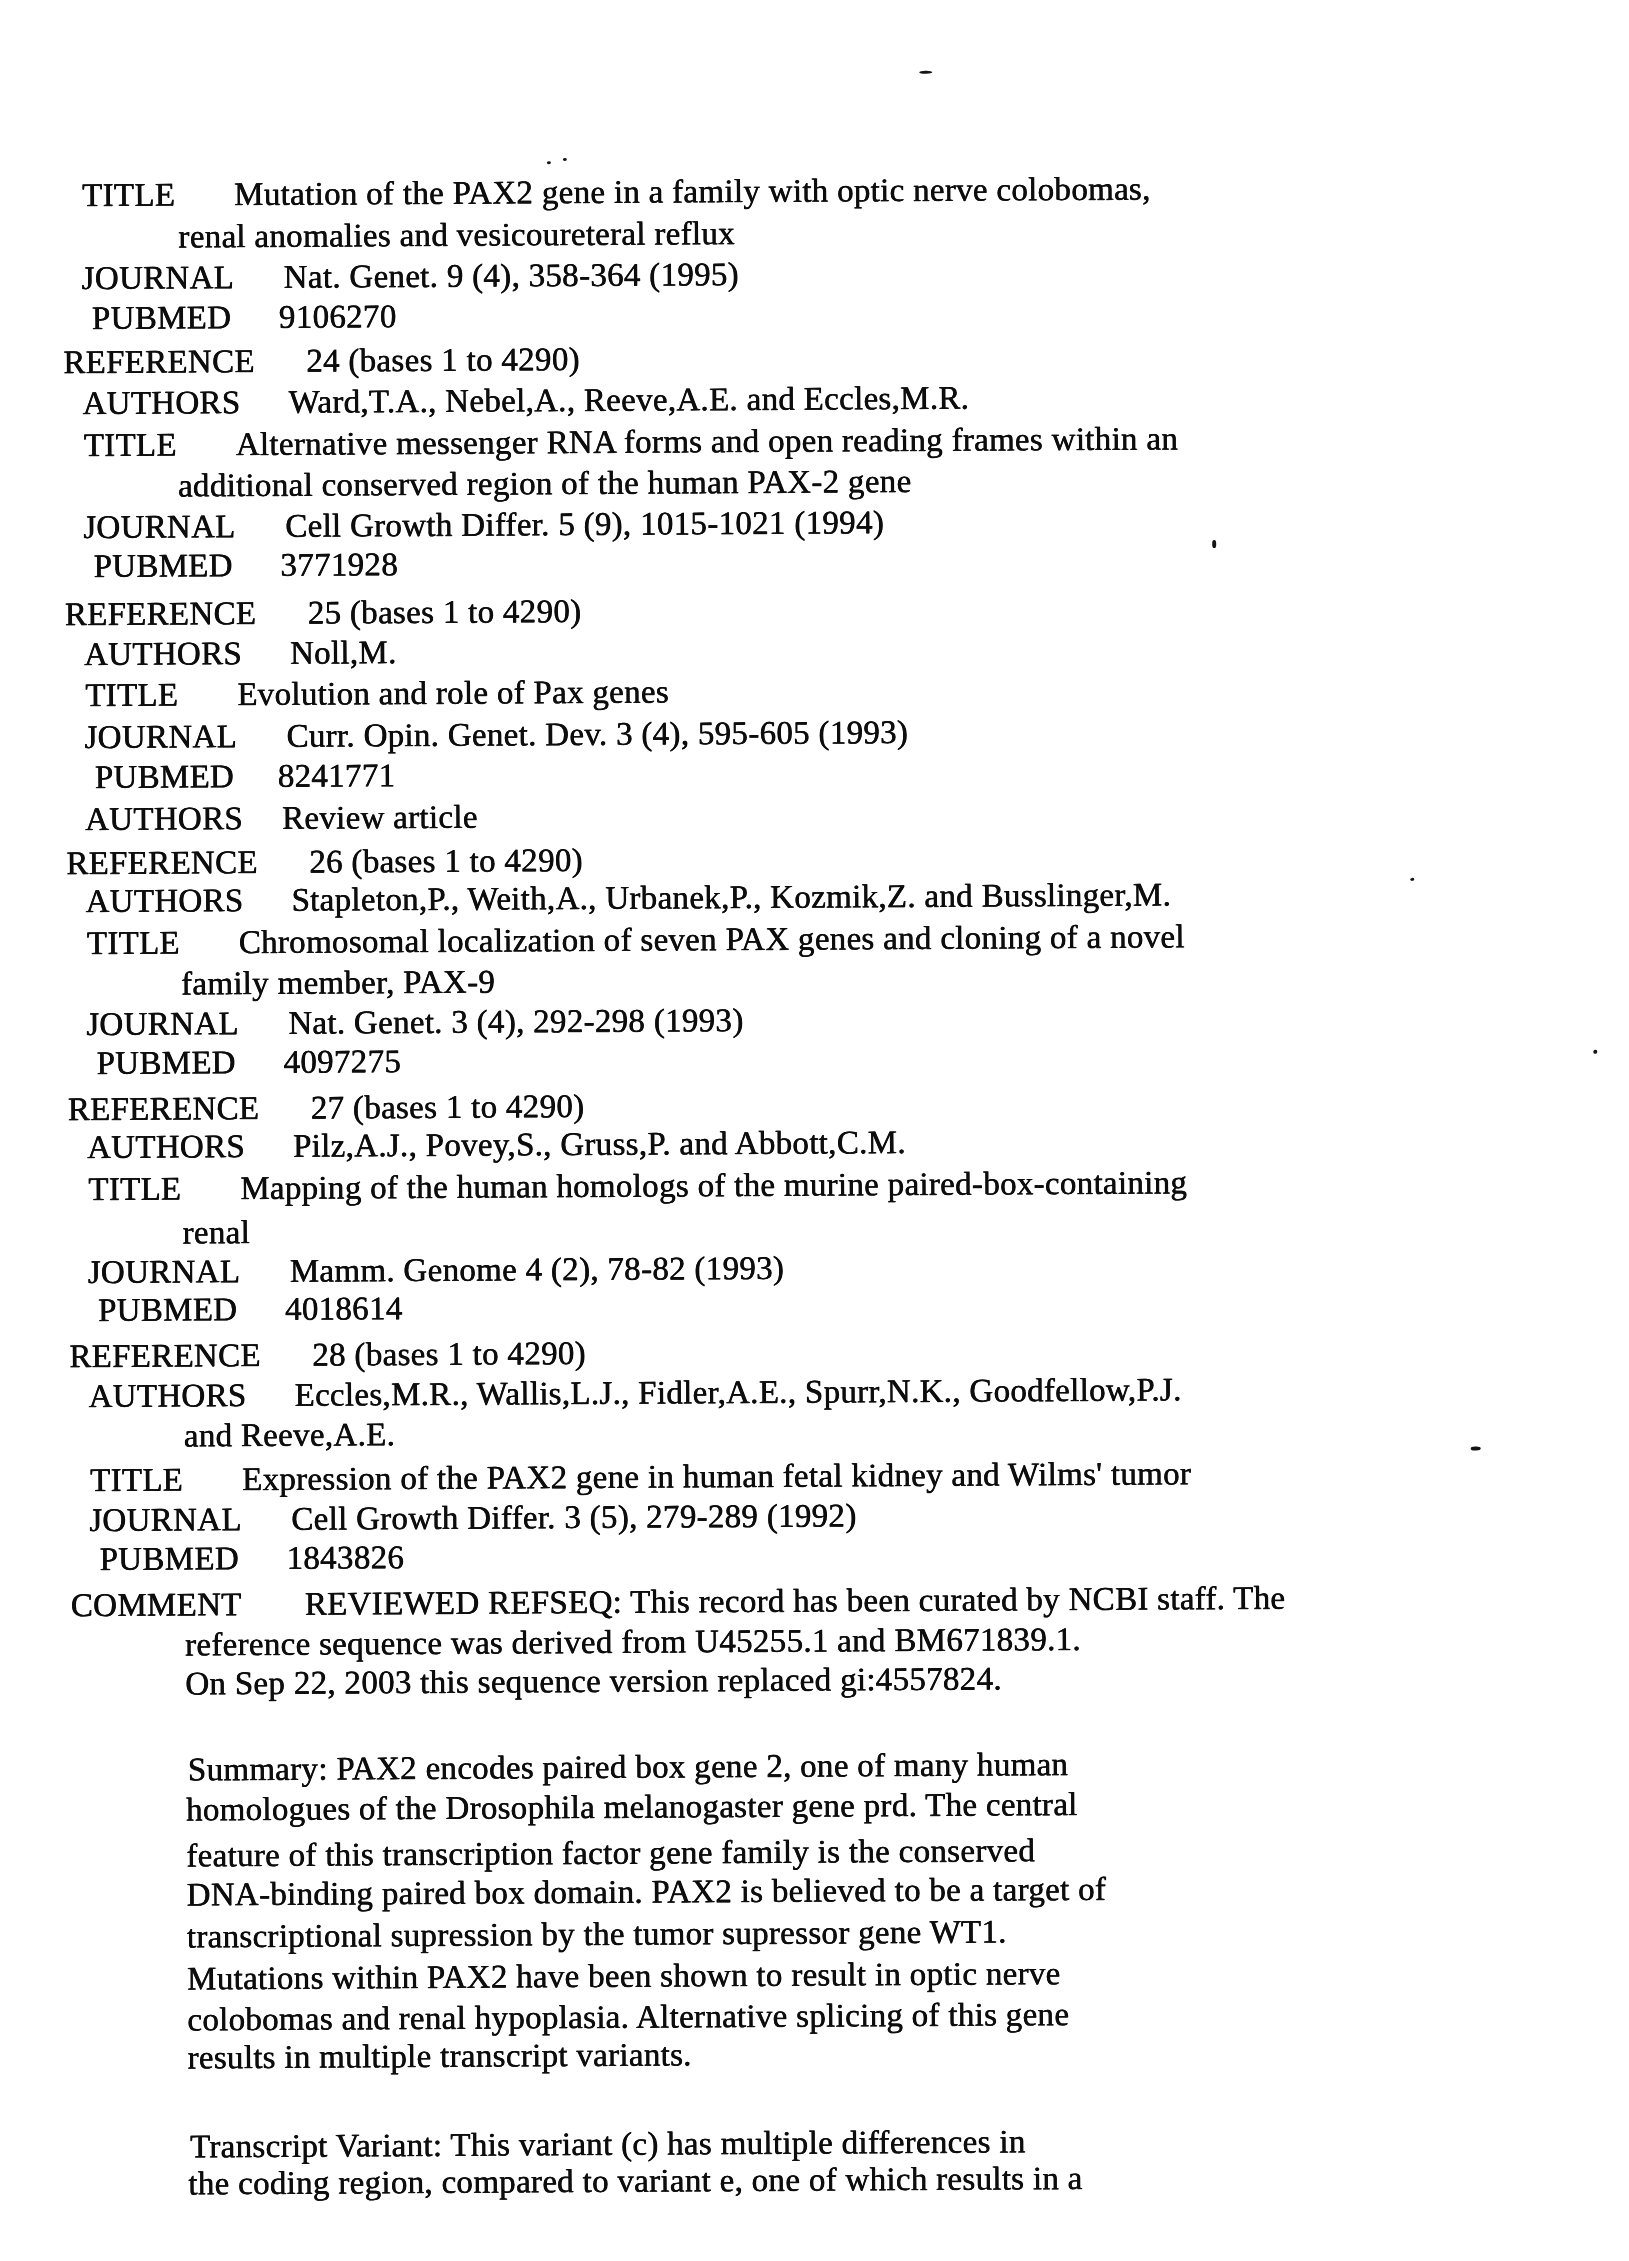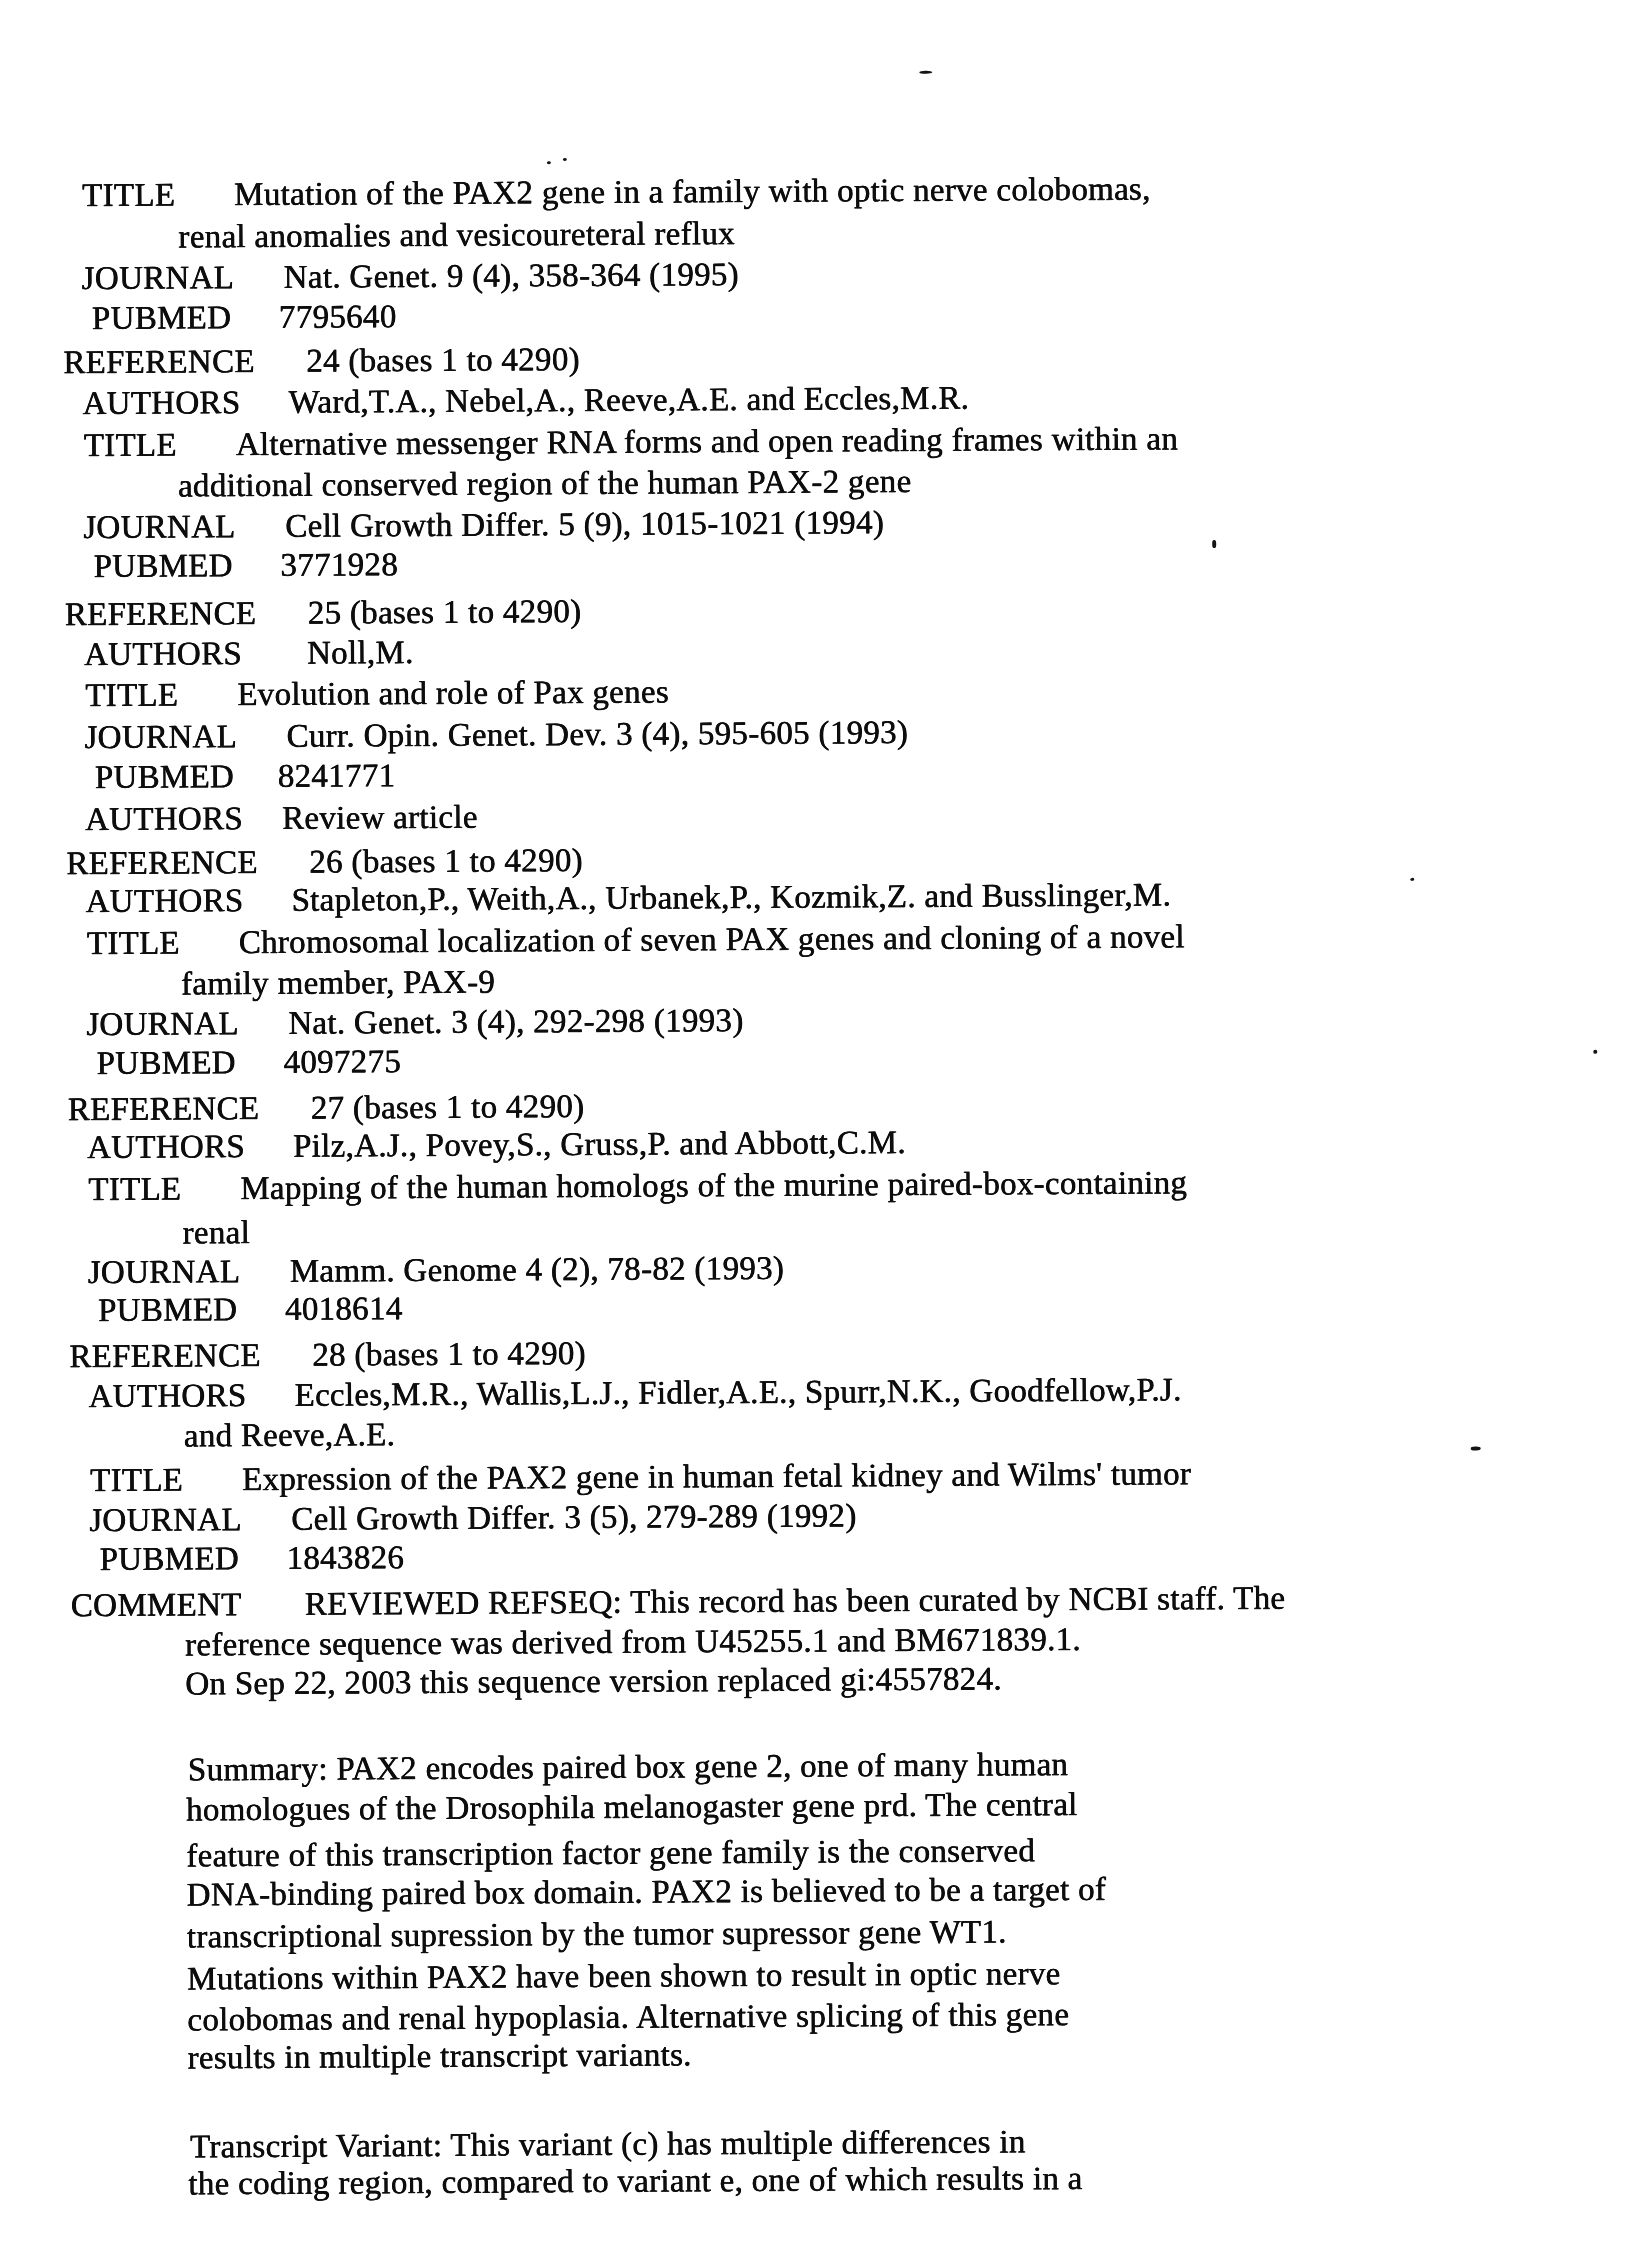--- a/index.html
+++ b/index.html
@@ -57,21 +57,21 @@
       </div>
       <div class="line" style="top: 217px;">
         <span class="txt" style="left: 176px;">renal anomalies and vesicoureteral reflux</span>
       </div>
       <div class="line" style="top: 258px;">
         <span class="lab" style="left: 79px;">JOURNAL</span>
         <span class="txt" style="left: 281px;">Nat. Genet. 9 (4), 358-364 (1995)</span>
       </div>
       <div class="line" style="top: 298px;">
         <span class="lab" style="left: 89px;">PUBMED</span>
-        <span class="txt" style="left: 276px;">7795640</span>
+        <span class="txt" style="left: 276px;">9106270</span>
       </div>
       <div class="line" style="top: 342px;">
         <span class="lab" style="left: 60px;">REFERENCE</span>
         <span class="txt" style="left: 303px;">24 (bases 1 to 4290)</span>
       </div>
       <div class="line" style="top: 383px;">
         <span class="lab" style="left: 79px;">AUTHORS</span>
         <span class="txt" style="left: 285px;">Ward,T.A., Nebel,A., Reeve,A.E. and Eccles,M.R.</span>
       </div>
       <div class="line" style="top: 425px;">
@@ -88,21 +88,21 @@
       <div class="line" style="top: 546px;">
         <span class="lab" style="left: 89px;">PUBMED</span>
         <span class="txt" style="left: 276px;">3771928</span>
       </div>
       <div class="line" style="top: 594px;">
         <span class="lab" style="left: 60px;">REFERENCE</span>
         <span class="txt" style="left: 303px;">25 (bases 1 to 4290)</span>
       </div>
       <div class="line" style="top: 634px;">
         <span class="lab" style="left: 79px;">AUTHORS</span>
-        <span class="txt" style="left: 302px; text-align: right;">Noll,M.</span>
+        <span class="txt" style="left: 285px; text-align: right;">Noll,M.</span>
       </div>
       <div class="line" style="top: 675px;">
         <span class="lab" style="left: 80px;">TITLE</span>
         <span class="txt" style="left: 232px;">Evolution and role of Pax genes</span>
       </div>
       <div class="line" style="top: 717px;">
         <span class="lab" style="left: 79px;">JOURNAL</span>
         <span class="txt" style="left: 281px;">Curr. Opin. Genet. Dev. 3 (4), 595-605 (1993)</span>
       </div>
       <div class="line" style="top: 757px;">

